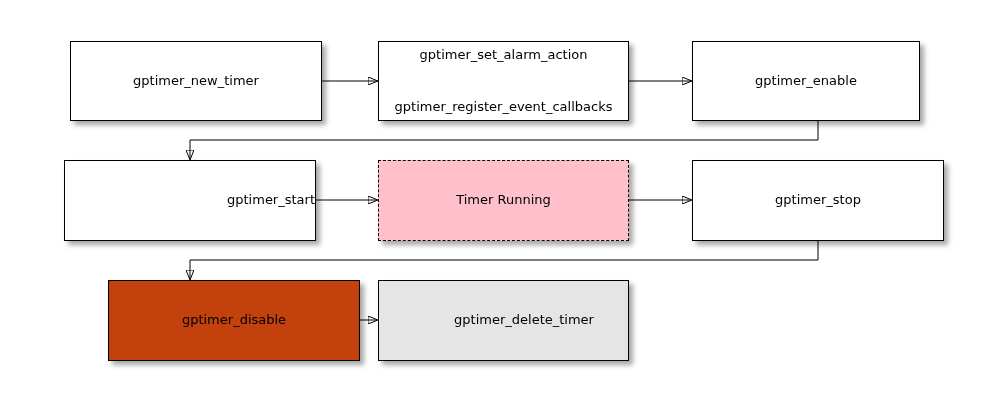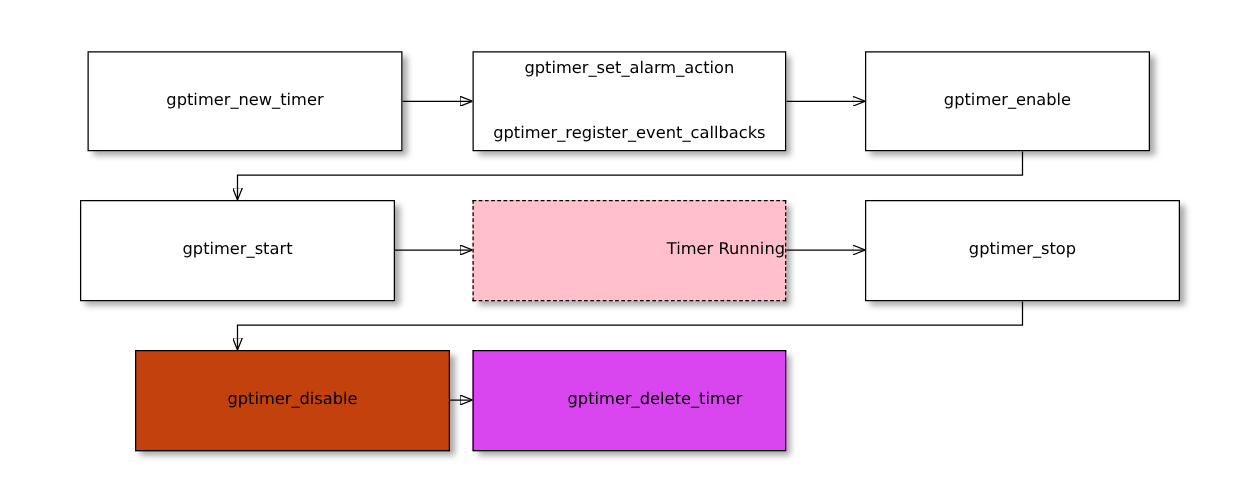--- a/index.html
+++ b/index.html
@@ -33,21 +33,21 @@
     line-height: 1.55;
   }
   .node.highlight {
     border: 1px dashed #000000;
   }
   
   .n-new      { left: 70px;  top: 41px;  width: 252px; height: 80px; }
   .n-setalarm { left: 378px; top: 41px;  width: 251px; height: 80px; gap: 32px; }
   .n-enable   { left: 692px; top: 41px;  width: 228px; height: 80px; }
   .n-start    { left: 64px;  top: 160px; width: 252px; height: 81px; }
-  .n-running  { left: 378px; top: 160px; width: 251px; height: 81px; align-items: flex-end; }
+  .n-running  { left: 378px; top: 160px; width: 251px; height: 81px; }
   .n-stop     { left: 692px; top: 160px; width: 252px; height: 81px; }
   .n-disable  { left: 64px;  top: 280px; width: 252px; height: 81px; }
   .n-delete   { left: 378px; top: 280px; width: 251px; height: 81px; }
   .edges {
     position: absolute;
     left: 0; top: 0;
     width: 1006px;
     height: 400px;
     pointer-events: none;
   }
@@ -81,30 +81,30 @@
     <span>gptimer_new_timer</span>
   </div>
   <div class="node n-setalarm" style="background: rgb(255, 255, 255);">
     <span>gptimer_set_alarm_action</span>
     <span>gptimer_register_event_callbacks</span>
   </div>
   <div class="node n-enable" style="background: rgb(255, 255, 255);">
     <span>gptimer_enable</span>
   </div>
 
-  <div class="node n-start" style="background: rgb(255, 255, 255);">
+  <div class="node n-start" style="background: rgb(255, 255, 255); align-items: flex-end;">
     <span>gptimer_start</span>
   </div>
   <div class="node n-running highlight" style="background: rgb(255, 192, 203);">
     <span>Timer Running</span>
   </div>
   <div class="node n-stop" style="background: rgb(255, 255, 255);">
     <span>gptimer_stop</span>
   </div>
 
   <div class="node n-disable" style="background: #c2410c; margin-left: 44px;">
     <span>gptimer_disable</span>
   </div>
-  <div class="node n-delete" style="background: #d946ef; padding-left: 41px;">
+  <div class="node n-delete" style="background: #e5e5e5; padding-left: 41px;">
     <span>gptimer_delete_timer</span>
   </div>
 
 </div>
 
 </body></html>

